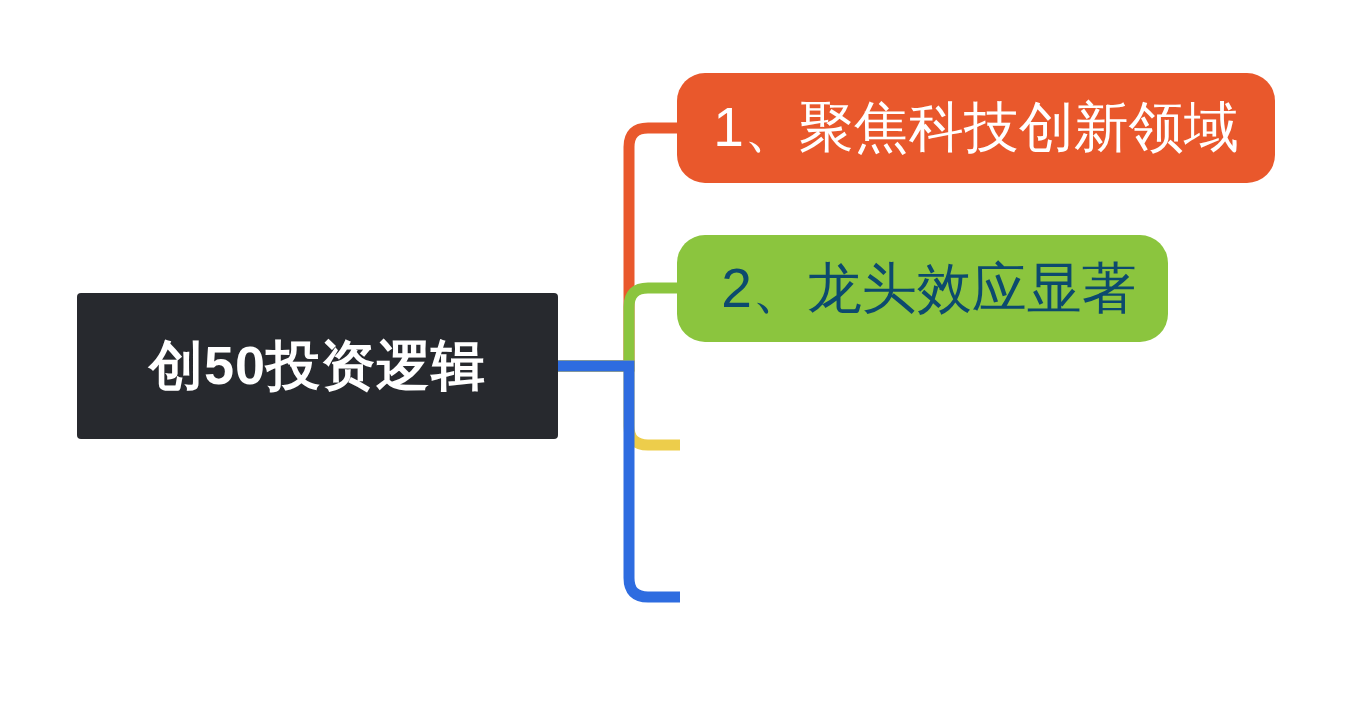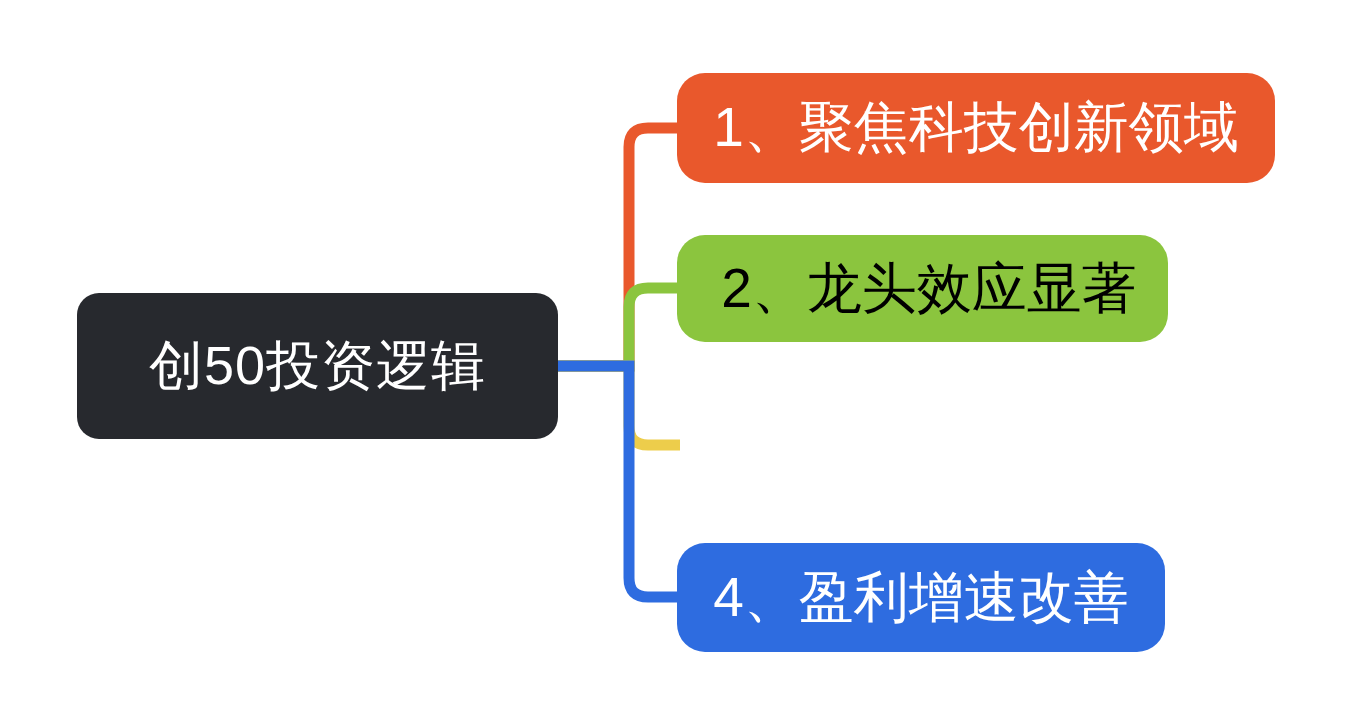--- a/index.html
+++ b/index.html
@@ -33,23 +33,23 @@
     align-items: center;
     justify-content: center;
     box-sizing: border-box;
     white-space: nowrap;
   }
   .root-node {
     left: 77px;
     top: 293px;
     width: 481px;
     height: 146px;
-    border-radius: 22px;
+    border-radius: 4px;
     font-size: 54px;
-    font-weight: normal;
+    font-weight: bold;
     letter-spacing: 1px;
   }
   .branch-node {
     border-radius: 28px;
     font-size: 55px;
     font-weight: 400;
     padding: 0 14px;
   }
   .branch-1 { left: 677px; top: 73px;  width: 598px; height: 110px; }
   .branch-2 { left: 677px; top: 235px; width: 491px; height: 107px; }
@@ -69,22 +69,19 @@
   </svg>
 
   <div class="node root-node" style="background-color: rgb(39, 41, 46); color: rgb(255, 255, 255);">
     <span>创50投资逻辑</span>
   </div>
 
   <div class="node branch-node branch-1" style="background-color: rgb(233, 88, 44); color: rgb(255, 255, 255);">
     <span>1、聚焦科技创新领域</span>
   </div>
 
-  <div class="node branch-node branch-2" style="background-color: rgb(139, 197, 62); color: #000000; padding-left: 27px;">
+  <div class="node branch-node branch-2" style="background-color: rgb(139, 197, 62); color: #0c4a6e; padding-left: 27px;">
     <span>2、龙头效应显著</span>
   </div>
 
 
-  <div class="node branch-node branch-4" style="background-color: rgb(46, 108, 224); color: rgb(255, 255, 255);">
-    <span>4、盈利增速改善</span>
-  </div>
 
 </div>
 
 </body></html>

